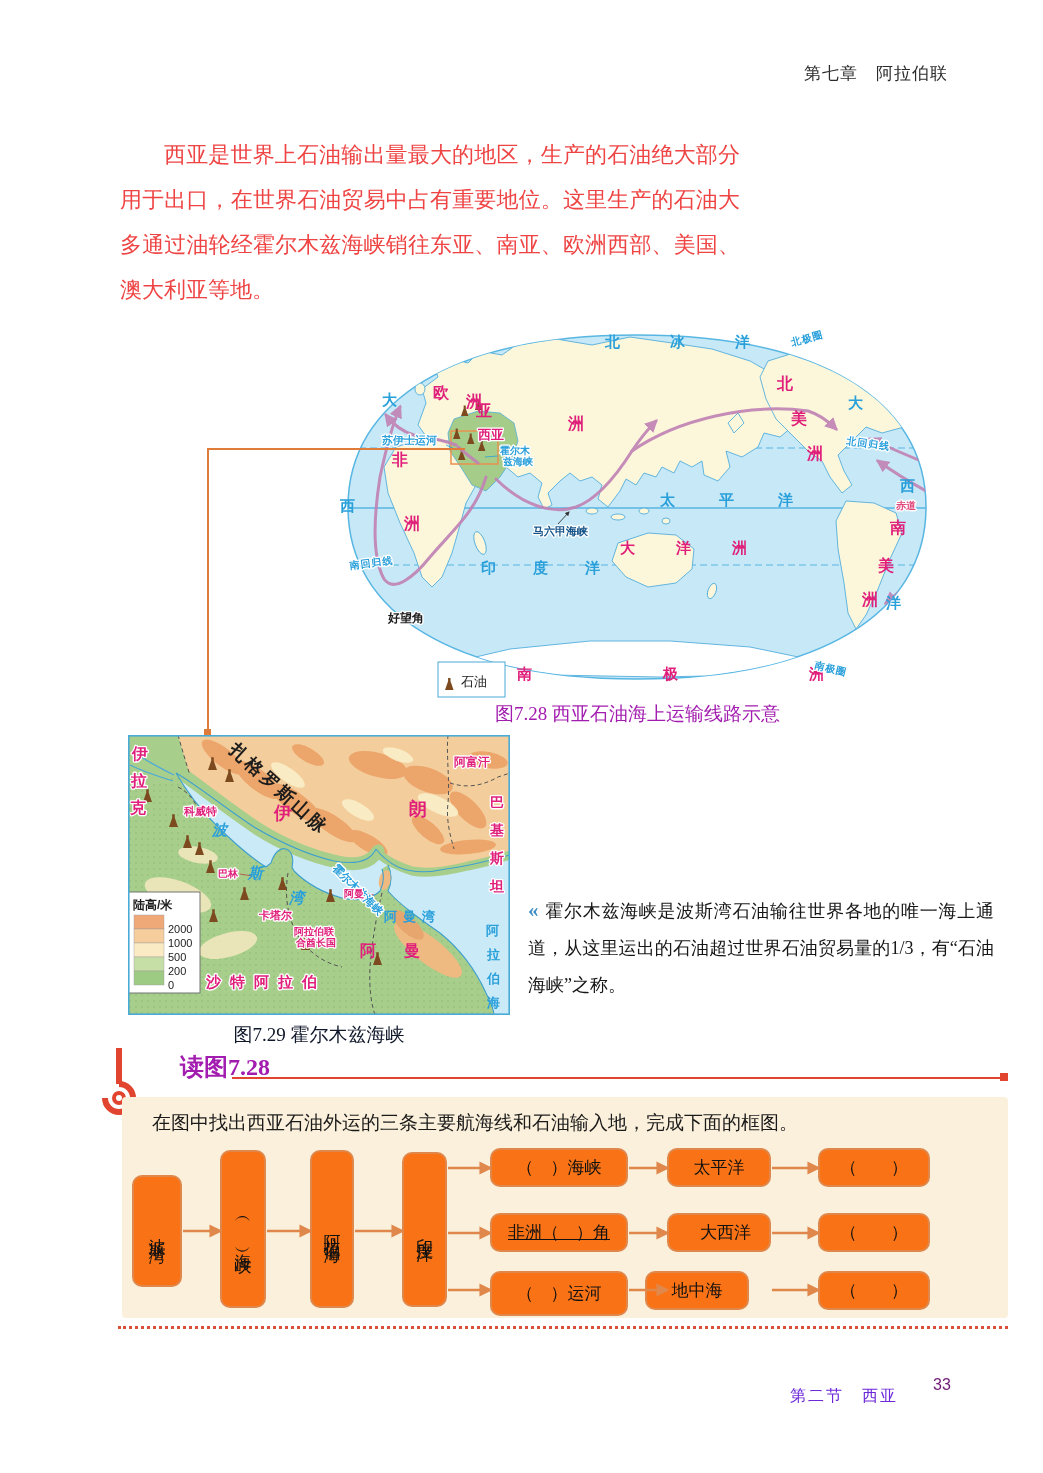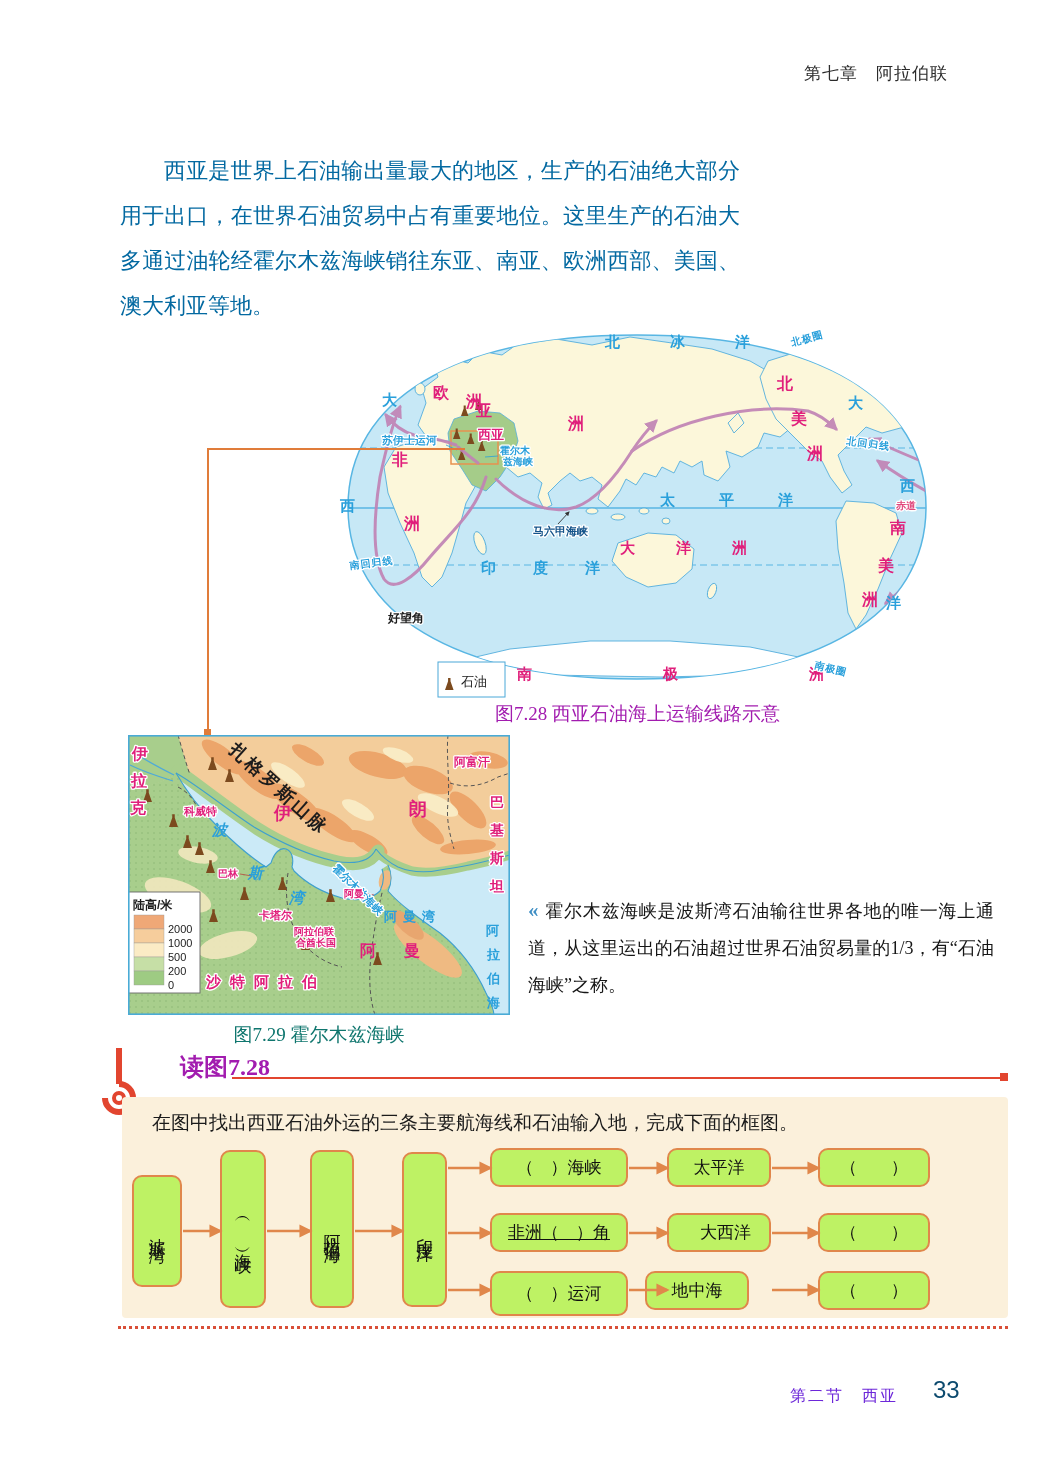--- a/index.html
+++ b/index.html
@@ -4,47 +4,47 @@
 <style>
   html,body{margin:0;padding:0;background:#e9e9e9;}
   #page{position:relative;width:1043px;height:1473px;margin:0 auto;background:#ffffff;
         font-family:"Liberation Serif","DejaVu Serif",serif;overflow:hidden;}
   .abs{position:absolute;}
   
   .chapter-header{top:62px;left:0;width:948px;text-align:right;font-size:17px;color:#2b2b2b;
                   font-family:"Liberation Sans","DejaVu Sans",sans-serif;letter-spacing:1px;}
   .footer-section{top:1386px;left:790px;font-size:16px;color:#6d28d9;
                   font-family:"Liberation Sans","DejaVu Sans",sans-serif;letter-spacing:2px;}
-  .footer-page{top:1376px;left:933px;font-size:24px;color:#0c4a6e;
+  .footer-page{top:1376px;left:933px;font-size:16px;color:#701a75;
                font-family:"Liberation Sans","DejaVu Sans",sans-serif;}
   
-  .intro{top:148px;left:120px;width:620px;font-size:22px;line-height:45px;color:#0369a1;
+  .intro{top:132px;left:120px;width:620px;font-size:22px;line-height:45px;color:#ef4444;
          text-align:justify;text-indent:2em;}
   
   .world-map{top:315px;left:330px;width:615px;height:385px;}
   .world-caption{top:701px;left:330px;width:615px;text-align:center;font-size:19px;color:#a21caf;}
   .region-map{top:735px;left:128px;width:382px;height:280px;}
-  .region-caption{top:1022px;left:128px;width:382px;text-align:center;font-size:19px;color:#0f766e;}
+  .region-caption{top:1022px;left:128px;width:382px;text-align:center;font-size:19px;color:#0f172a;}
   
   .link-h{top:448px;left:207px;width:258px;height:2px;background:#E07C3A;}
   .link-v{top:448px;left:207px;width:2px;height:287px;background:#E07C3A;}
   .link-dot{top:729px;left:204px;width:7px;height:7px;background:#E07C3A;}
   
   .side-note{top:892px;left:528px;width:466px;font-size:18px;line-height:37px;color:#161616;text-align:justify;}
   .side-note .mark{color:#3E8EC4;font-size:21px;font-weight:bold;margin-right:6px;}
   
   .act-icon{top:1046px;left:96px;width:46px;height:72px;}
   .act-title{top:1051px;left:146px;font-size:24px;font-weight:bold;color:#a21caf;margin-left:34px;}
   .act-rule{top:1077px;left:232px;width:770px;height:2px;background:#E2452F;}
   .act-rule-dot{top:1073px;left:1000px;width:8px;height:8px;background:#E2452F;}
   .act-panel{top:1097px;left:122px;width:886px;height:221px;background:#FBF0DB;border-radius:4px;}
   .act-instruction{top:1110px;left:152px;width:760px;font-size:19px;color:#1a1a1a;}
   .act-dotted{top:1326px;left:118px;width:890px;height:0;border-bottom:3px dotted #D94F38;}
   
-  .fbox{position:absolute;background:#bef264;border:2px solid #E0874B;border-radius:10px;
+  .fbox{position:absolute;background:#f97316;border:2px solid #E0874B;border-radius:10px;
         display:flex;align-items:center;justify-content:center;font-size:17px;color:#111;box-sizing:border-box;}
   .fbox.vert{writing-mode:vertical-rl;letter-spacing:4px;}
   .flow-arrows{top:1097px;left:122px;width:886px;height:221px;pointer-events:none;}
   
   .lm{fill:#E01F7B;font-weight:bold;}
   .lb{fill:#2AA0DB;font-weight:bold;}
   .lk{fill:#1c1c1c;}
   .halo{paint-order:stroke;stroke:#ffffff;stroke-width:2.6px;stroke-linejoin:round;}
   text{font-family:"Liberation Sans","DejaVu Sans",sans-serif;}
 </style>

